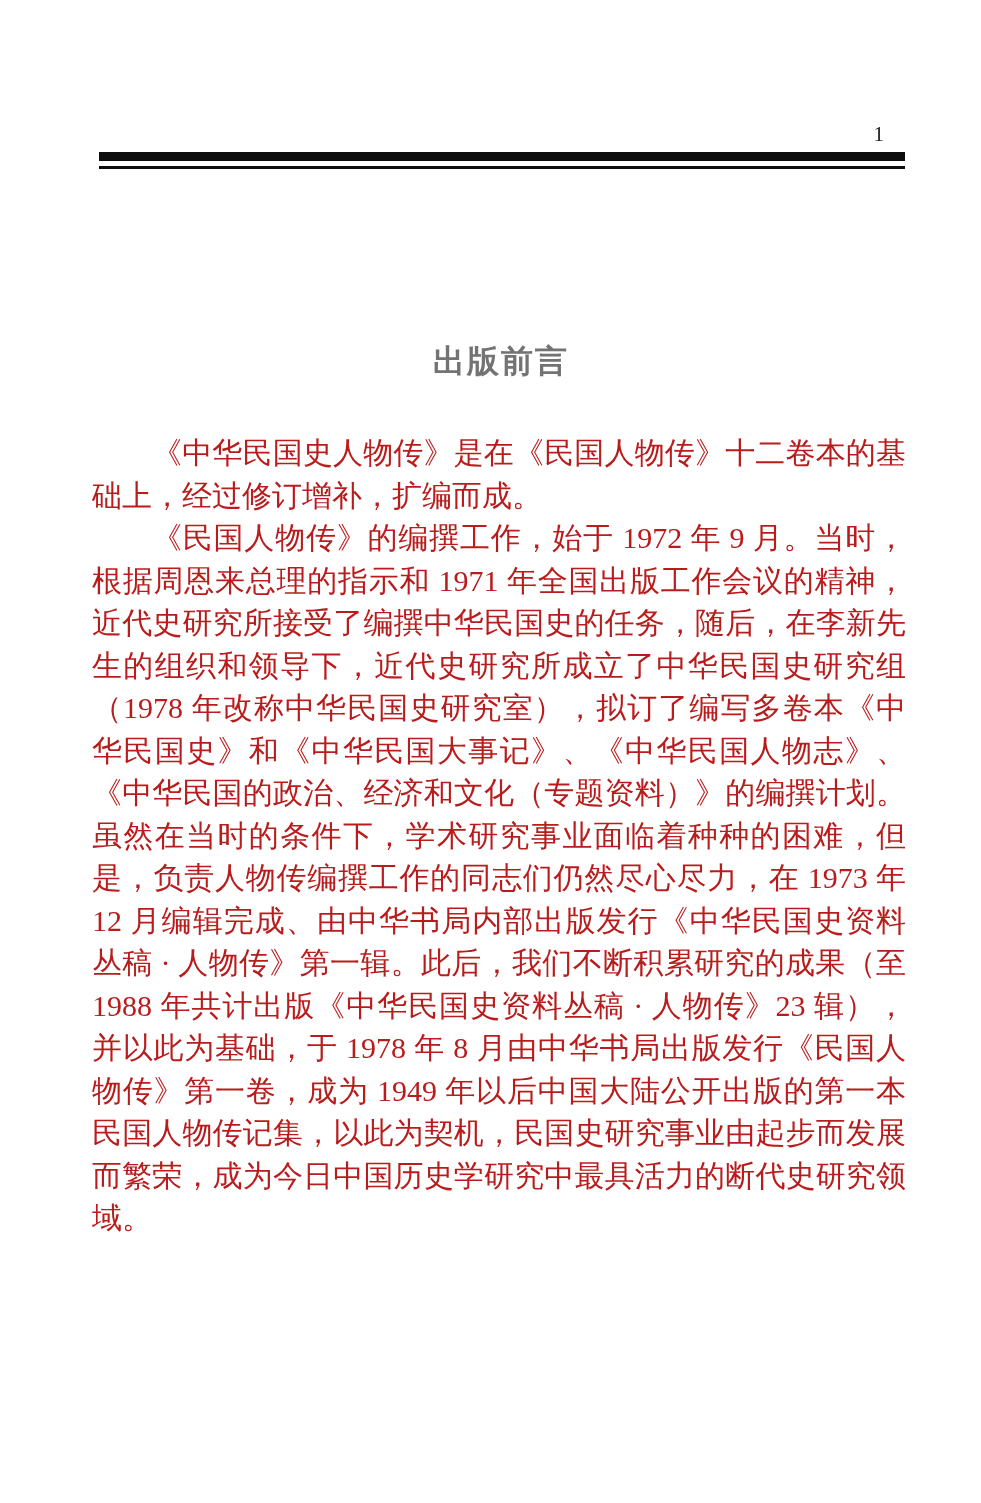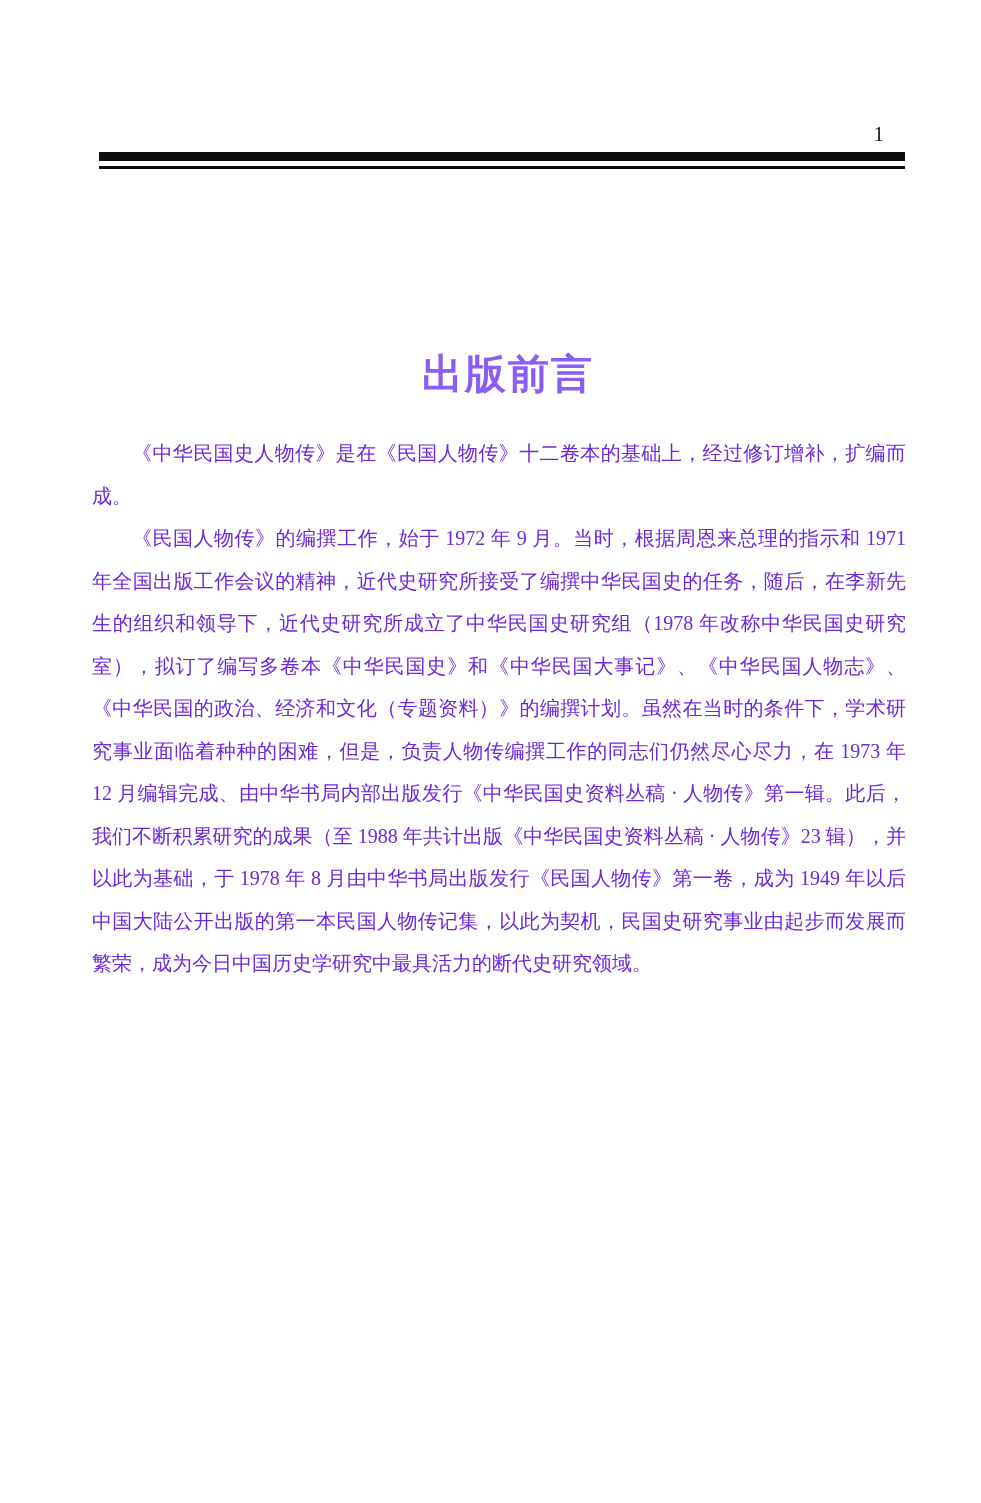--- a/index.html
+++ b/index.html
@@ -31,37 +31,37 @@
     width: 806px;
     background: #0d0d0d;
   }
   .rule-thick { top: 152px; height: 9px; }
   .rule-thin  { top: 166px; height: 3px; }
   .doc-title {
     position: absolute;
     top: 338px;
     left: 92px;
     width: 814px;
-    margin: 9px;
+    margin: 2px;
     text-align: center;
-    font-size: 41px;
+    font-size: 32px;
     font-weight: 700;
     letter-spacing: 2px;
-    color: #8b5cf6;
+    color: #737373;
   }
   .body-text {
     position: absolute;
     left: 92px;
     top: 432px;
     width: 814px;
-    font-size: 20px;
+    font-size: 30px;
     line-height: 42.5px;
     text-align: justify;
     text-justify: inter-ideograph;
-    color: #6d28d9;
+    color: #b91c1c;
   }
   .body-text p {
     margin: 0;
     padding: 0;
     text-indent: 2em;
   }
 </style>
 </head>
 <body>
 

